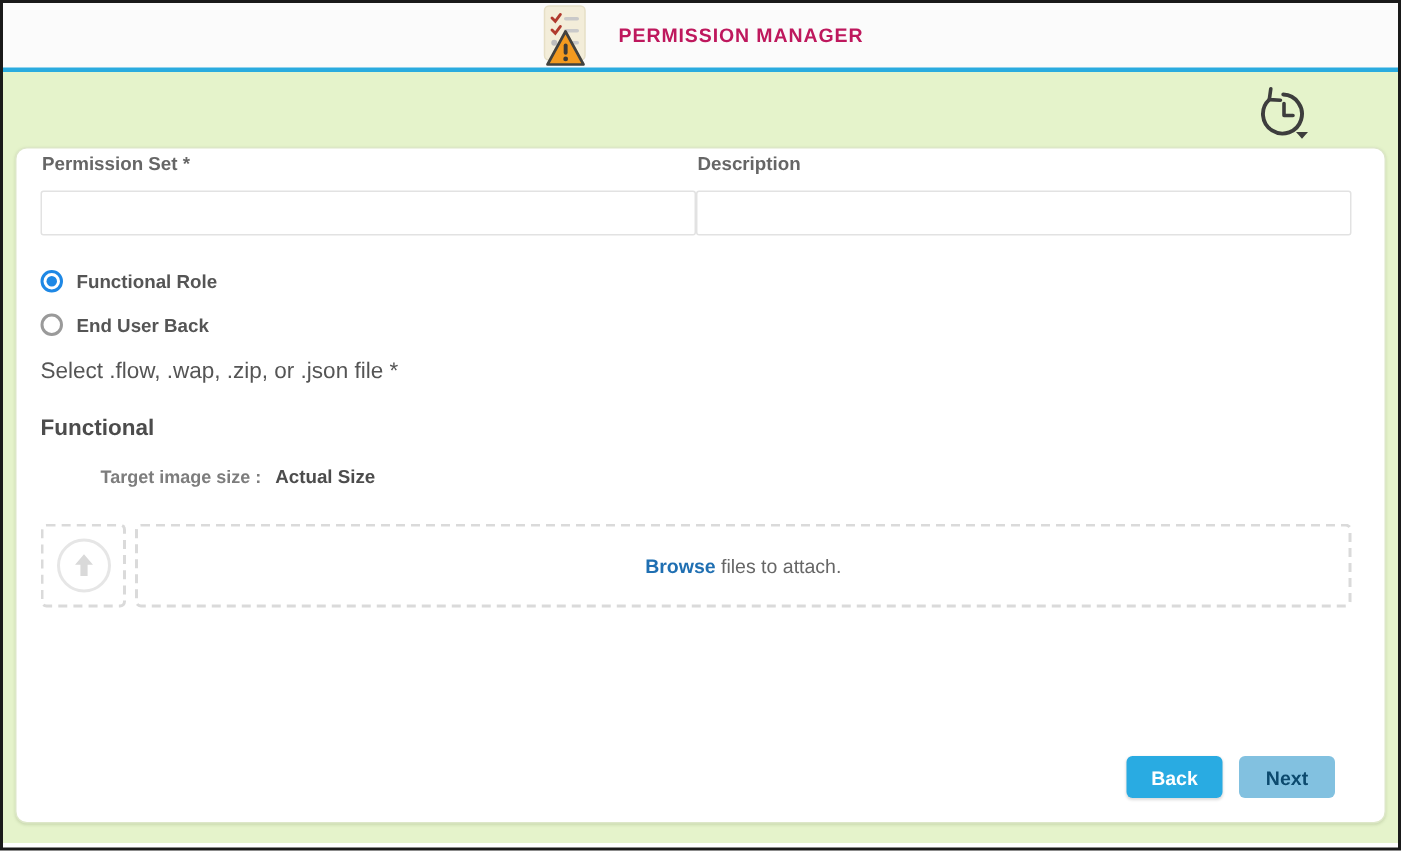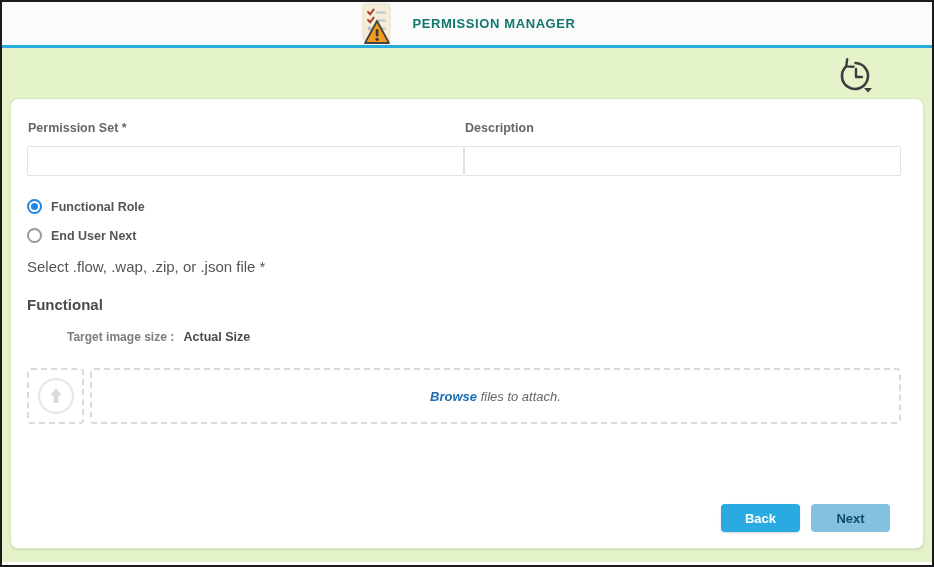--- a/index.html
+++ b/index.html
@@ -12,21 +12,21 @@
   }
   
   .header {
     height:46px;
     background:#fbfbfb;
     border-bottom:3px solid #2aabdf;
     display:flex; align-items:center; justify-content:center;
     gap:14px;
   }
   .header-title {
-    font-size:13px; color:#0f766e; letter-spacing:.6px; font-weight:bold;
+    font-size:13px; color:#be185d; letter-spacing:.6px; font-weight:bold;
   }
   .app-icon { width:40px; height:44px; margin-top:2px; }
   
   .main {
     position:relative;
     height:514px;
     background:#e5f3cb;
   }
   .history-btn {
     position:absolute; top:7px; right:56px;
@@ -40,21 +40,21 @@
     border:1px solid #dde7c8;
     border-radius:8px;
     box-shadow:0 1px 2px rgba(120,140,90,.25);
     padding:0 22px 16px 16px;
     display:flex; flex-direction:column;
   }
   .card-title {
     margin-top:22px;
     font-size:17px; font-weight:bold; color:#4f4f4f;
   }
-  .field-row { display:flex; margin-top:22px; }
+  .field-row { display:flex; margin-top:3px; }
   .field-col { flex:1; display:flex; flex-direction:column; }
   .field-label { font-size:12.5px; font-weight:bold; color:#666; margin-bottom:11px; margin-left:1px;}
   .text-input {
     height:30px; width:100%;
     border:1px solid #e2e2e2; border-radius:2px;
     background:#fff; outline:none;
     font-size:13px; color:#444; padding:0 8px;
     font-family:"Liberation Sans", sans-serif;
   }
   
@@ -70,21 +70,21 @@
     content:""; width:7px; height:7px; border-radius:50%; background:#1e88e5;
   }
   .radio-label { font-size:12.5px; font-weight:bold; color:#555; }
   
   .file-prompt { margin-top:13px; font-size:15px; color:#555; }
   .attach-heading { margin-top:21px; font-size:15px; font-weight:bold; color:#4c4c4c; }
   .target-line { margin-top:17px; font-size:12px; }
   .target-label { color:#7d7d7d; font-weight:bold;margin-left:40px; }
   .target-value { color:#4c4c4c; font-weight:bold; font-size:12.5px; margin-left:6px; }
   
-  .upload-row { margin-top:24px; display:flex; gap:6px; height:56px;font-style:italic; }
+  .upload-row { margin-top:24px; display:flex; gap:6px; height:56px; }
   .upload-icon-box {
     width:57px; border:2px dashed #dadada; border-radius:4px;
     display:flex; align-items:center; justify-content:center;
   }
   .upload-circle {
     width:36px; height:36px; border-radius:50%;
     border:2px solid #e6e6e6;
     display:flex; align-items:center; justify-content:center;
   }
   .upload-dropzone {
@@ -92,21 +92,21 @@
     display:flex; align-items:center; justify-content:center;
     font-size:13px; color:#666; cursor:pointer;
   }
   .browse-link { color:#1f6fb2; font-weight:bold; cursor:pointer; }
   
   .btn-row {
     margin-top:auto;
     display:flex; justify-content:flex-end; gap:11px; margin-right:11px;
   }
   .btn {
-    width:79px; height:28px; border:none; border-radius:4px;
+    width:64px; height:28px; border:none; border-radius:4px;
     font-size:13px; font-weight:bold; cursor:pointer;
     font-family:"Liberation Sans", sans-serif;
   }
   .btn-back { background:#29abe2; color:#ffffff; box-shadow:0 1px 2px rgba(0,0,0,.15); }
   .btn-next { background:#82c1e0; color:#0c4a6e; cursor:default; }
 </style>
 </head>
 <body>
 
 <div class="header">
@@ -152,21 +152,21 @@
       </div>
     </div>
 
     <div class="radio-group">
       <div class="radio-row checked">
         <span class="radio-circle"></span>
         <span class="radio-label">Functional Role</span>
       </div>
       <div class="radio-row">
         <span class="radio-circle"></span>
-        <span class="radio-label">End User Next</span>
+        <span class="radio-label">End User Back</span>
       </div>
     </div>
 
     <div class="file-prompt">Select .flow, .wap, .zip, or .json file *</div>
 
     <div class="attach-heading">Functional</div>
 
     <div class="target-line">
       <span class="target-label">Target image size :</span>
       <span class="target-value">Actual Size</span>

